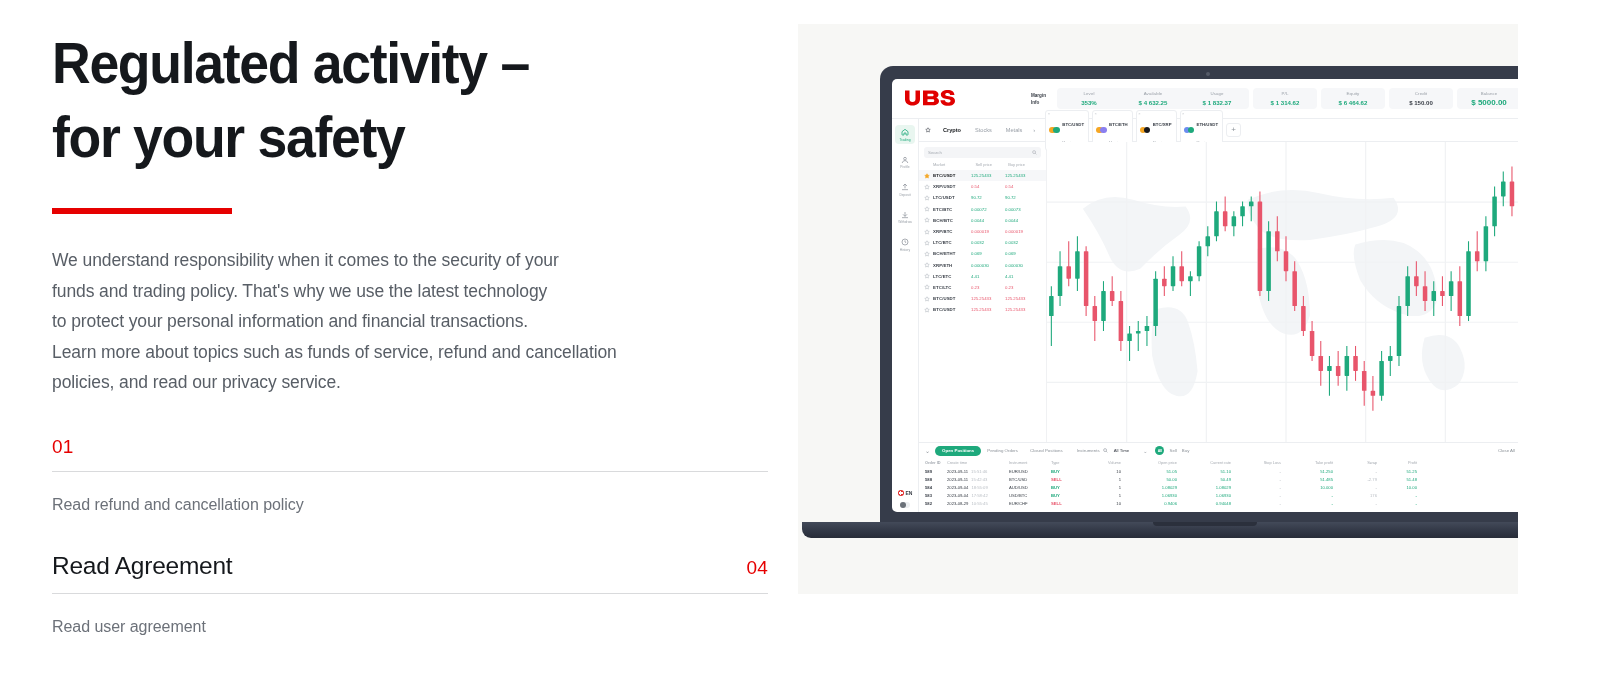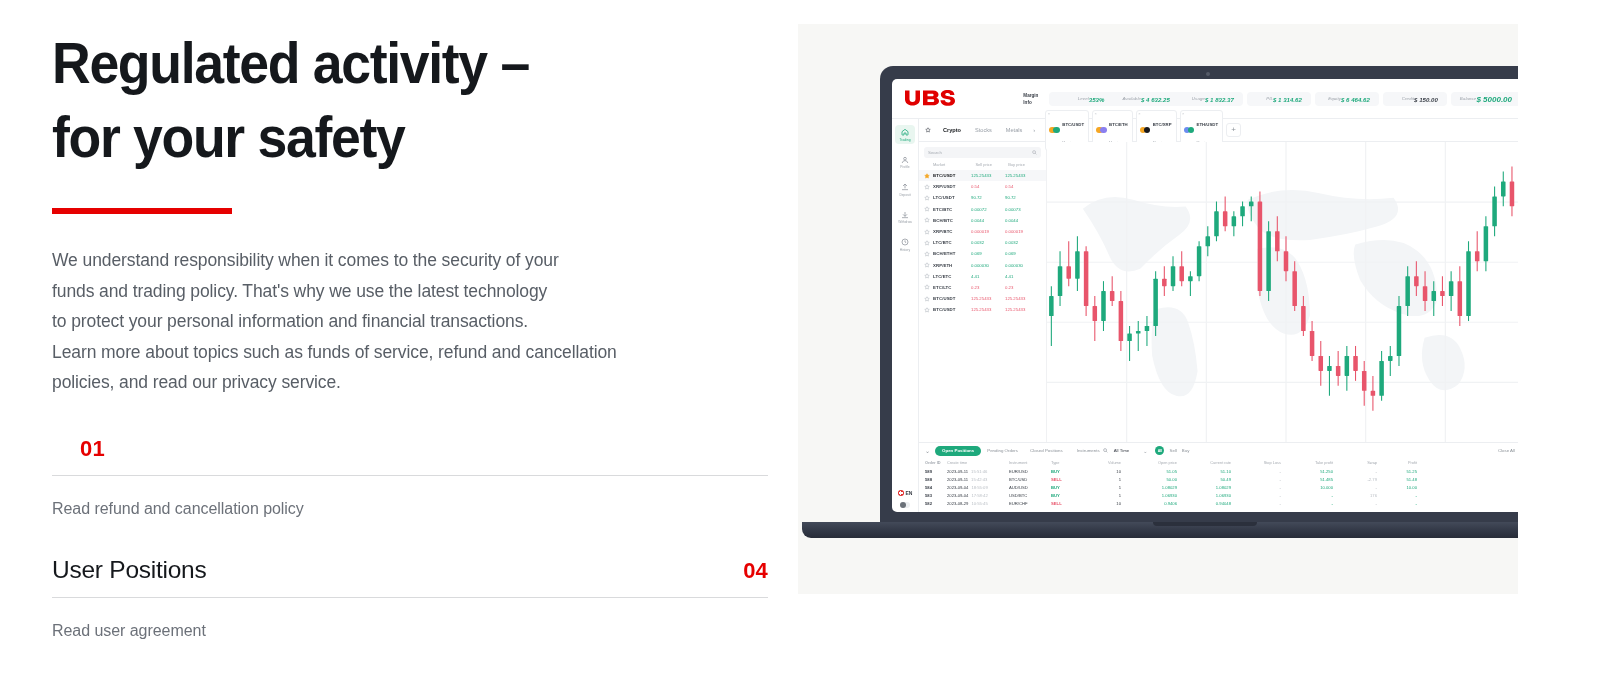--- a/index.html
+++ b/index.html
@@ -40,21 +40,21 @@
   .accordion{margin-top:31px;width:716px;}
   .acc-item{width:716px;}
   .acc-head{
     display:flex;align-items:baseline;justify-content:space-between;
     padding:7px 0 13px 0;cursor:pointer;
   }
   .acc-title{
     font-size:24.5px;color:#15181c;font-weight:400;letter-spacing:-0.25px;
   }
   .acc-num{
-    font-size:22px;color:#e60000;font-weight:700;letter-spacing:0.2px;margin-left:28px;
+    font-size:19px;color:#e60000;font-weight:400;letter-spacing:0.2px;
   }
   .acc-sep{height:1px;background:#d9dadc;width:716px;}
   .acc-sub{
     font-size:16px;color:#6c7179;padding:24px 0 31px 0;letter-spacing:-0.05px;
   }
 
   
   .right{
     position:absolute;left:798px;top:24px;
     width:720px;height:570px;background:#f7f7f5;
@@ -96,22 +96,22 @@
     width:54px;height:20px;position:relative;flex:none;margin-right:10px;
   }
   .logo svg{display:block;}
   .metrics{display:flex;align-items:stretch;flex:1;justify-content:flex-end;}
   .m-label{
     display:flex;flex-direction:column;justify-content:center;
     font-size:4.6px;font-weight:700;color:#3b4049;line-height:7px;
     padding:0 7px;text-align:left;
   }
   .m-cell{
-    display:flex;align-items:center;justify-content:flex-end;
-    padding:2px 9px;min-width:46px;font-style:italic;
+    display:flex;flex-direction:column;align-items:center;justify-content:space-between;
+    padding:2px 9px;min-width:46px;
   }
   .m-cell .k{font-size:4.4px;color:#9aa0a8;line-height:7px;letter-spacing:.1px;}
   .m-cell .v{font-size:6.1px;color:#1ea97c;line-height:9px;font-weight:600;margin-top:1px;}
   .m-cell.plain .v{color:#3b4049;}
   .m-group{
     display:flex;background:#f6f7f9;border-radius:4px;margin-left:4px;
   }
   .m-cell.big .v{font-size:8px;}
 
   
@@ -284,21 +284,21 @@
         <div class="acc-item">
           <div class="acc-head">
             <span class="acc-num">01</span>
           </div>
           <div class="acc-sep"></div>
           <div class="acc-sub">Read refund and cancellation policy</div>
         </div>
 
         <div class="acc-item">
           <div class="acc-head">
-            <span class="acc-title">User Positions</span>
+            <span class="acc-title">Read Agreement</span>
             <span class="acc-num">04</span>
           </div>
           <div class="acc-sep"></div>
           <div class="acc-sub">Read user agreement</div>
         </div>
 
       </div>
     </div>
   </div>
 

